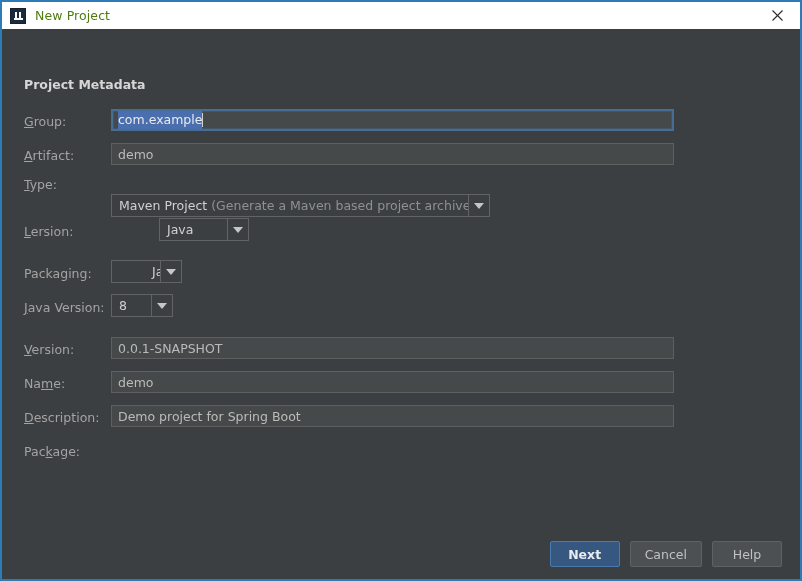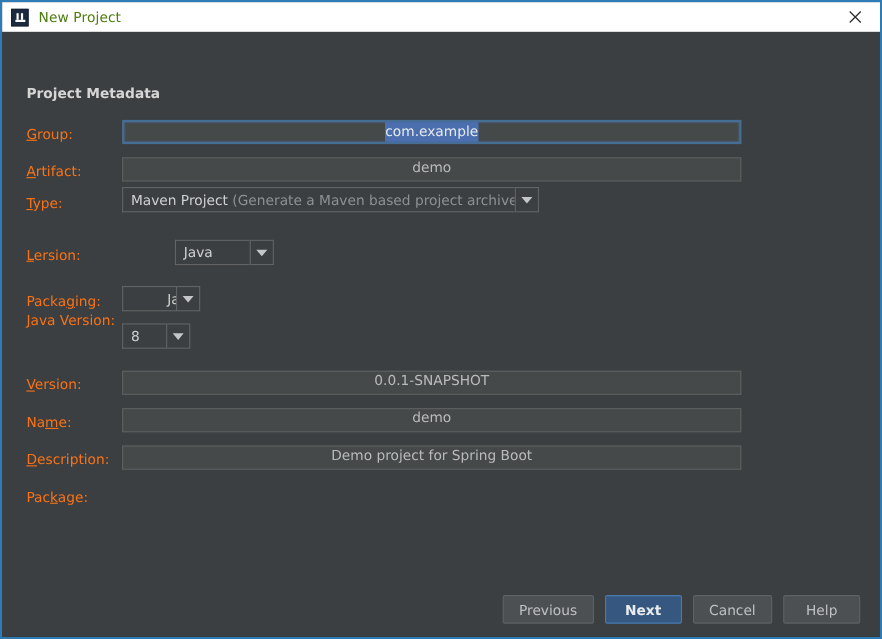--- a/index.html
+++ b/index.html
@@ -98,42 +98,42 @@
     left: 22px;
     top: 48px;
     font-size: 12.5px;
     font-weight: bold;
     color: #d6d6d6;
   }
   .lbl {
     position: absolute;
     left: 22px;
     font-size: 12.5px;
-    color: #f97316;
+    color: #a3a3a3;
     white-space: nowrap;
   }
   .lbl u { text-decoration: underline; text-underline-offset: 1px; }
 
   
   .field {
     position: absolute;
     left: 109px;
     height: 22px;
     box-sizing: border-box;
     background: #45494a;
     border: 1px solid #5e6060;
     color: #bbbbbb;
     font-size: 12.5px;
     display: flex;
     align-items: center;
     padding: 0 6px;
     white-space: nowrap;
     overflow: hidden;
   }
-  .field.wide  { width: 563px; flex-direction: column; }
+  .field.wide  { width: 563px; }
 
   .field.focused {
     border: 2px solid #466d94;
     background: #45494a;
     padding: 0 5px;
     box-shadow: 0 0 0 1px rgba(70,109,148,0.35) inset;
   }
   .sel {
     background: #4b6eaf;
     color: #e8eaec;
@@ -245,21 +245,21 @@
       <span class="sel">com.example</span>
         <span class="caret"></span>
     </div>
 
     <div class="lbl" style="top:119px;"><u>A</u><span>rtifact:</span></div>
     <div class="field wide" style="top:114px;">
       <span>demo</span>
     </div>
 
     <div class="lbl" style="top:148px;"><u>T</u><span>ype:</span></div>
-    <div class="combo" style="top:141px; width:396px;">
+    <div class="combo" style="top:165px; width:396px;">
       <div class="cval" style="width:357px;">
         <span>Maven Project</span>
         <span class="dim">(Generate a Maven based project archive)</span>
       </div>
       <div class="arrow">
           <div class="tri"></div>
         </div>
     </div>
 
     <div class="lbl" style="top:195px;"><u>L</u><span>ersion:</span></div>
@@ -271,21 +271,21 @@
     </div>
 
     <div class="lbl" style="top:237px;"><span>Packa</span><u>g</u><span>ing:</span></div>
     <div class="combo" style="top:231px; width:71px;">
       <div class="cval" style="width:49px;padding-left:40px;">Jar</div>
       <div class="arrow">
           <div class="tri"></div>
         </div>
     </div>
 
-    <div class="lbl" style="top:254px;"><u>J</u><span>ava Version:</span></div>
+    <div class="lbl" style="top:271px;"><u>J</u><span>ava Version:</span></div>
     <div class="combo" style="top:265px; width:62px;">
       <div class="cval" style="width:40px;">8</div>
       <div class="arrow">
           <div class="tri"></div>
         </div>
     </div>
 
     <div class="lbl" style="top:313px;"><u>V</u><span>ersion:</span></div>
     <div class="field wide" style="top:308px;">
       <span>0.0.1-SNAPSHOT</span>
@@ -297,20 +297,19 @@
     </div>
 
     <div class="lbl" style="top:381px;"><u>D</u><span>escription:</span></div>
     <div class="field wide" style="top:376px;">
       <span>Demo project for Spring Boot</span>
     </div>
 
     <div class="lbl" style="top:415px;"><span>Pac</span><u>k</u><span>age:</span></div>
 
     <div class="buttons">
-      <div class="btn">Previous</div>
       <div class="btn default">Next</div>
       <div class="btn">Cancel</div>
       <div class="btn">Help</div>
     </div>
 
   </div>
 </div>
 
 </body></html>

